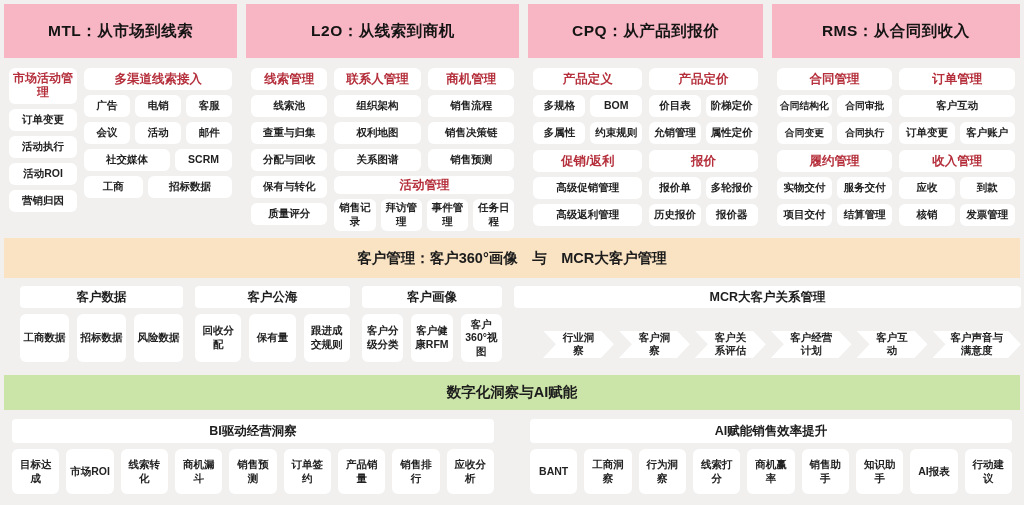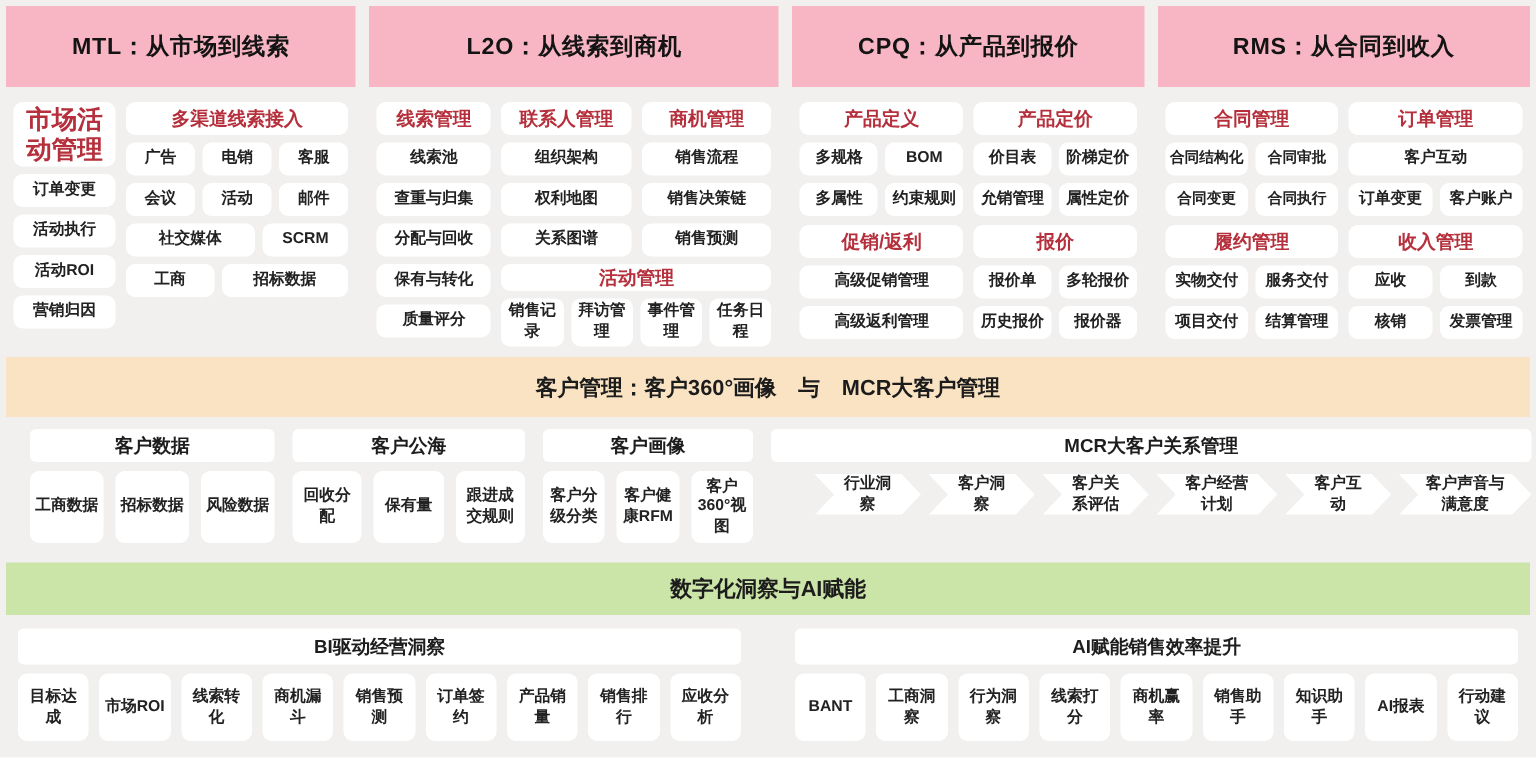--- a/index.html
+++ b/index.html
@@ -17,21 +17,21 @@
   .sec-head { background:#f8b6c4; height:54px; display:flex; align-items:center; justify-content:center;
               font-size:15.5px; font-weight:700; color:#141414; letter-spacing:.5px; }
   .sec-body { padding:10px 5px 0 5px; flex:1; }
 
   .col { display:flex; flex-direction:column; gap:5px; }
   .row { display:flex; gap:5px; }
 
   .redhead { background:#fff; border-radius:6px; color:#b5303c; font-weight:700; font-size:12.5px;
              min-height:22px; display:flex; align-items:center; justify-content:center; text-align:center;
              line-height:1.15; padding:2px 3px; }
-  .h2line { font-size:17px; min-height:36px; }
+  .h2line { font-size:12px; min-height:36px; }
   .box { background:#fff; border-radius:6px; color:#222; font-weight:700; font-size:10.5px;
          min-height:22px; display:flex; align-items:center; justify-content:center; text-align:center;
          line-height:1.3; padding:2px 3px; }
   .row > .box { flex:1; }
   .wide-first > .box:first-child { flex:1.55; }
   .wide-last  > .box:last-child  { flex:1.5; }
 
   .mtl-body { display:flex; gap:7px; }
   .mtl-left { width:68px; }
   .mtl-right { flex:1; }
@@ -59,21 +59,21 @@
 
   .customer-row { display:flex; gap:12px; padding:8px 3px 0 20px; }
   .cgroup { display:flex; flex-direction:column; gap:6px; }
   .cg-1 { width:163px; } .cg-2 { width:155px; } .cg-3 { width:140px; }
   .cg-mcr { flex:1; }
   .ghead { background:#fff; border-radius:4px; color:#1d1d1d; font-weight:700; font-size:12.5px;
            min-height:22px; display:flex; align-items:center; justify-content:center; }
   .grow-items { display:flex; gap:8px; }
   .grow-items .box { flex:1; min-height:48px; }
 
-  .chev-row { display:flex; align-items:flex-start; gap:5px; height:42px; margin-top:2px; }
+  .chev-row { display:flex; align-items:flex-end; gap:5px; height:42px; margin-top:2px; }
   .chev { background:#fff; display:flex; align-items:center; justify-content:center; text-align:center;
           font-weight:700; font-size:10.5px; color:#222; line-height:1.3; padding:0 16px;
           clip-path:polygon(0 0, calc(100% - 13px) 0, 100% 50%, calc(100% - 13px) 100%, 0 100%, 13px 50%); }
   .chev-start { width:24px; padding:0; flex:none; }
   .chev-steps { display:flex; gap:5px; flex:1; }
   .chev-steps .chev { flex:1; }
   .chev-steps .chev:nth-child(4) { flex:1.25; }
   .chev-steps .chev:last-child { flex:1.45; }
 
   

